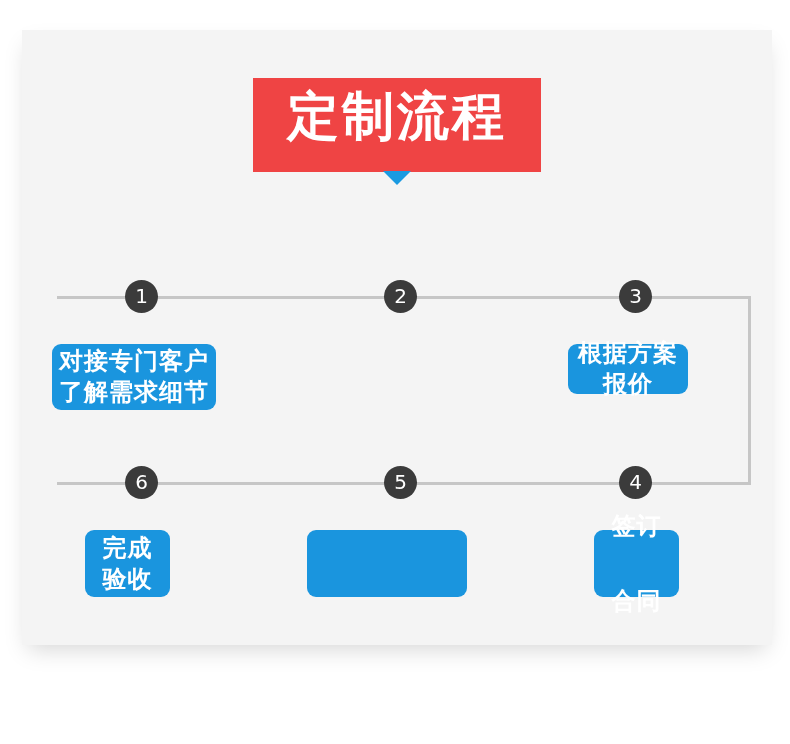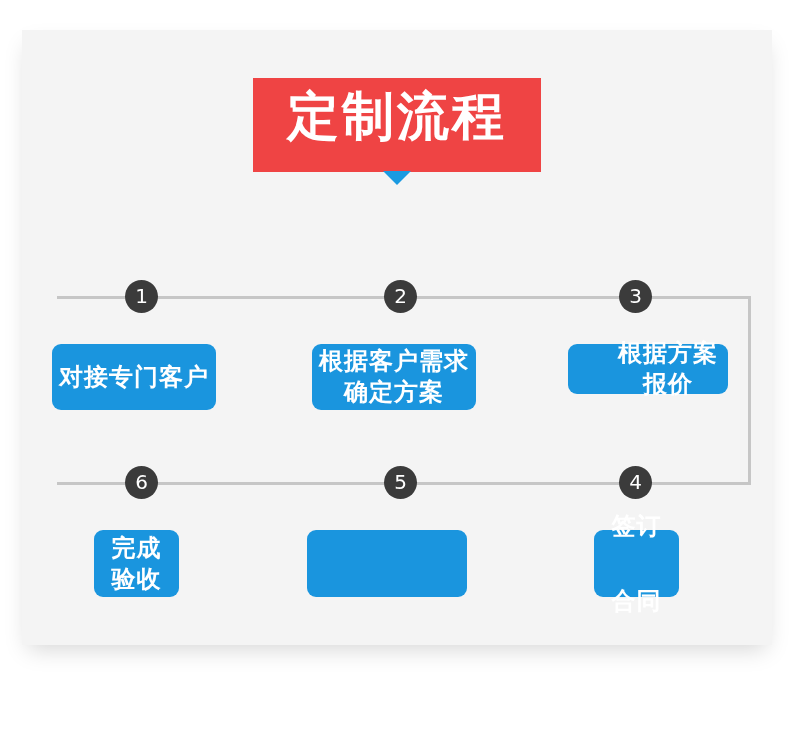--- a/index.html
+++ b/index.html
@@ -145,35 +145,32 @@
     <div class="flow-line" id="line-row1"></div>
     <div class="flow-line" id="line-row2"></div>
     <div id="line-vert"></div>
 
     <div class="step-num" style="left:103px; top:250px;">1</div>
     <div class="step-num" style="left:362px; top:250px;">2</div>
     <div class="step-num" style="left:597px; top:250px;">3</div>
 
     <div class="step-box" style="left:30px; top:314px; width:164px; height:66px;">
       <span class="ln">对接专门客户</span>
+      <span class="ln">了解需求细节</span>
     </div>
-    <div class="step-box" style="left:290px; top:314px; width:164px; height:66px;">
-      <span class="ln">根据客户需求</span>
-      <span class="ln">确定方案</span>
-    </div>
-    <div class="step-box" style="left:546px; top:314px; width:120px; height:50px;padding-left:40px;">
+    <div class="step-box" style="left:546px; top:314px; width:120px; height:50px;">
       <span class="ln">根据方案</span>
       <span class="ln">报价</span>
     </div>
 
     <div class="step-num" style="left:103px; top:436px;">6</div>
     <div class="step-num" style="left:362px; top:436px;">5</div>
     <div class="step-num" style="left:597px; top:436px;">4</div>
 
-    <div class="step-box" style="left:63px; top:500px; width:85px; height:67px;margin-left:9px;">
+    <div class="step-box" style="left:63px; top:500px; width:85px; height:67px;">
       <span class="ln">完成</span>
       <span class="ln">验收</span>
     </div>
     <div class="step-box" style="left:285px; top:500px; width:160px; height:67px;">
     </div>
     <div class="step-box" style="left:572px; top:500px; width:85px; height:67px;gap:44px;">
       <span class="ln">签订</span>
       <span class="ln">合同</span>
     </div>
 

